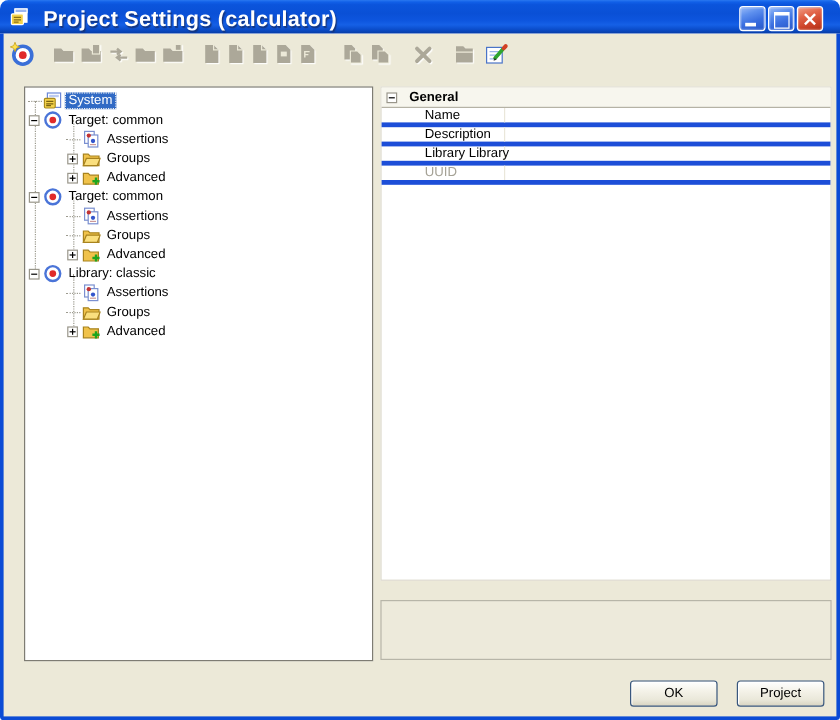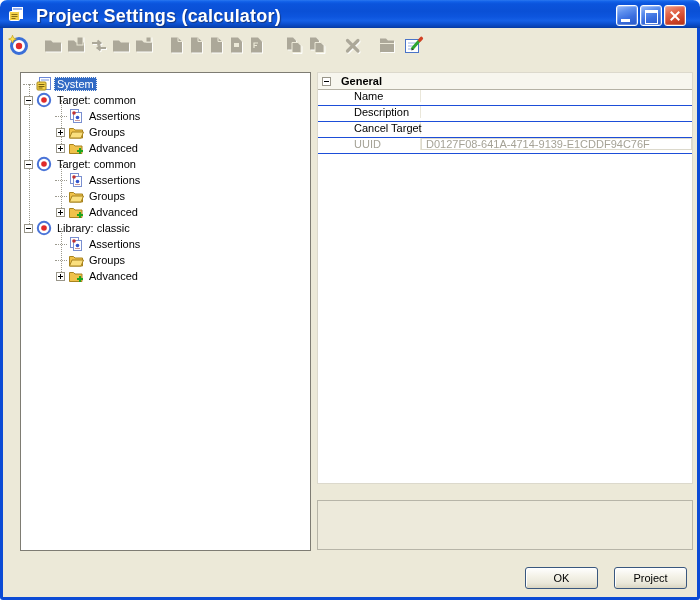--- a/index.html
+++ b/index.html
@@ -46,21 +46,21 @@
   .vl-root{left:8px;top:11px;height:144px}
   .vl-c1{left:40px;top:27px;height:48px}
   .vl-c2{left:40px;top:91px;height:48px}
   .vl-c3{left:40px;top:155px;height:48px}
   
   .grid{position:absolute;left:317px;top:72px;width:376px;height:412px;background:#fff;border:1px solid #dcd9cc}
   .ghead{height:17px;display:flex;align-items:center;border-bottom:1px solid #b5b2a5;background:#f7f6ee}
   .gexp{position:relative;width:9px;height:9px;border:1px solid #99968a;background:#fff;margin-left:4px;flex:none}
   .gexp::before{content:"";position:absolute;left:1px;top:3px;width:5px;height:1px;background:#000}
   .ghead b{margin-left:10px;font-size:11px}
-  .prow{height:16px;display:flex;align-items:flex-start;border-bottom:1px solid #1d4ed8;font-size:11px}
+  .prow{height:16px;display:flex;align-items:flex-start;border-bottom:4px solid #1d4ed8;font-size:11px}
   .gut{width:16px;border-right:1px solid #eae7da;flex:none}
   .plabel{width:87px;padding-left:20px;display:flex;align-items:center;border-right:1px solid #eae7da;flex:none;white-space:nowrap}
   .pvalue{flex:1;padding-left:5px;display:flex;align-items:center;white-space:nowrap;overflow:hidden}
   .ro{color:#a5a296}
   .ro .pvalue{box-shadow:inset 0 0 0 1px #dcd9cc}
   
   .descpanel{position:absolute;left:317px;top:500px;width:376px;height:50px;background:#edeadb;border:1px solid #b7b5a8;padding:4px;color:#444}
   
   .btn{position:absolute;top:567px;width:73px;height:22px;border:1px solid #39577e;border-radius:3px;
     background:linear-gradient(180deg,#ffffff 0%,#f4f2e8 40%,#eae8da 75%,#d9d5c2 100%);
@@ -376,27 +376,26 @@
       <span class="gut"></span>
       <span class="plabel">Name</span>
     </div>
     <div class="prow">
       <span class="gut"></span>
       <span class="plabel">Description</span>
       <span class="pvalue"></span>
     </div>
     <div class="prow">
       <span class="gut"></span>
-      <span class="plabel">Cancel Target</span>
+      <span class="plabel">Library Library</span>
       <span class="pvalue"></span>
     </div>
     <div class="prow ro">
       <span class="gut"></span>
       <span class="plabel">UUID</span>
-      <span class="pvalue">D0127F08-641A-4714-9139-E1CDDF94C76F</span>
     </div>
   </div>
 
   <div class="descpanel"></div>
 
   <div class="btn ok">OK</div>
   <div class="btn cancel">Project</div>
 
 </div>
 

